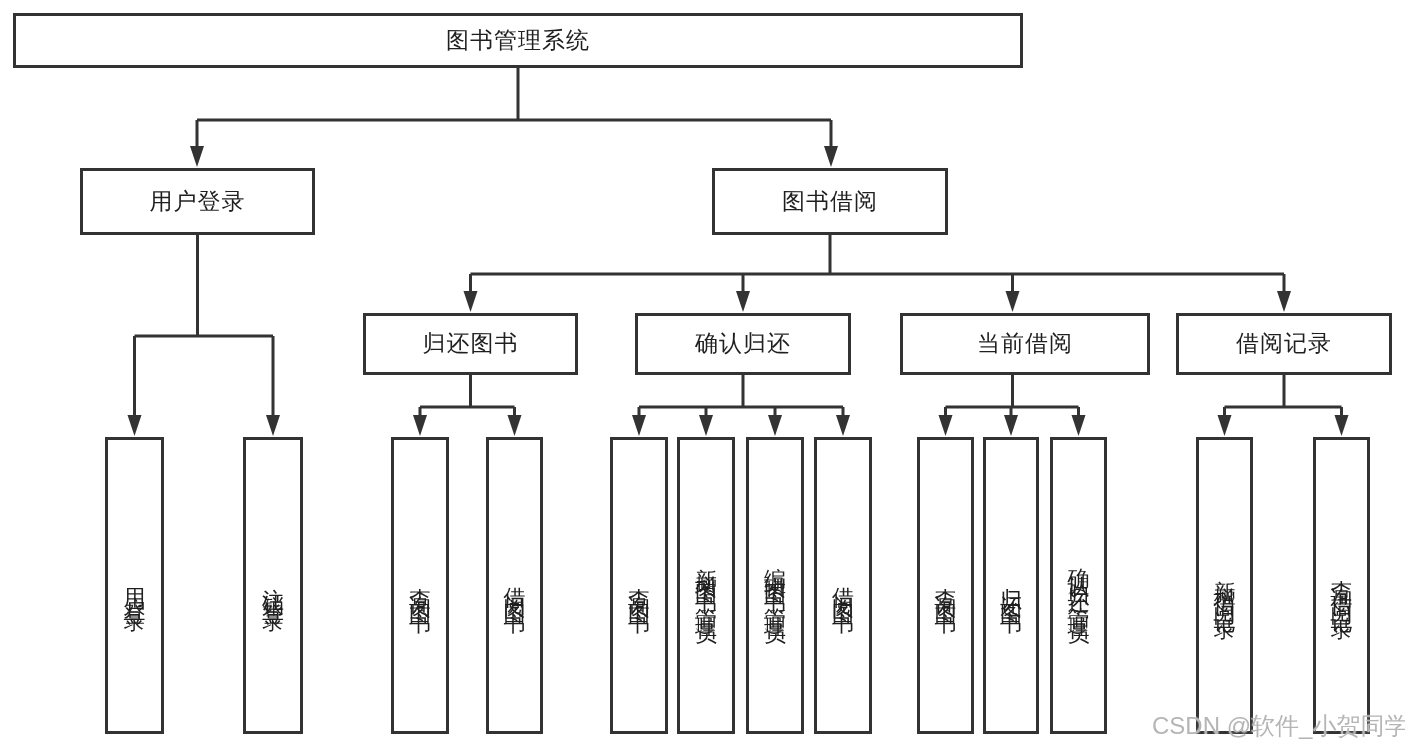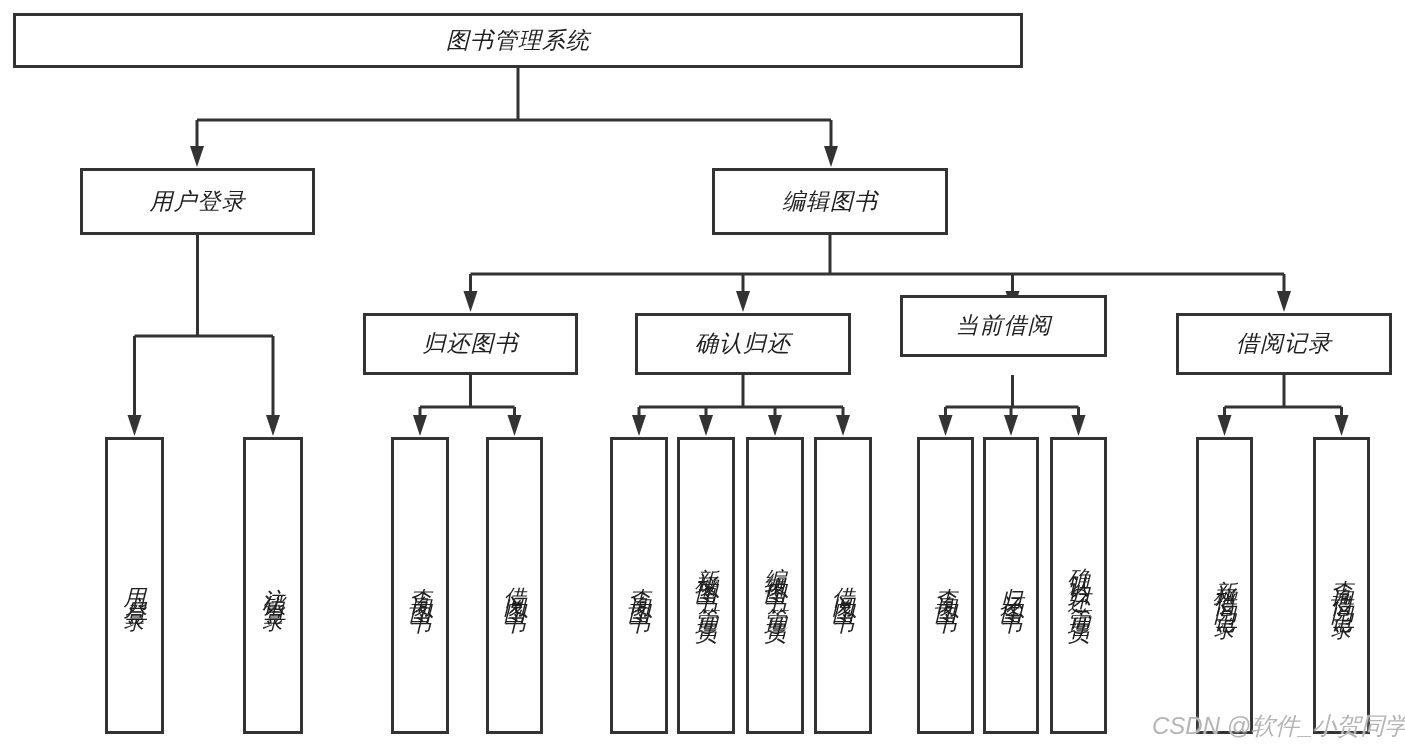--- a/index.html
+++ b/index.html
@@ -8,21 +8,20 @@
     padding: 0;
     background: #ffffff;
     font-family: "Liberation Sans", sans-serif;
   }
   .canvas {
     position: relative;
     width: 1405px;
     height: 747px;
     background: #ffffff;
     overflow: hidden;
-    font-style: italic;
   }
   .connectors {
     position: absolute;
     left: 0;
     top: 0;
     z-index: 1;
   }
   .node {
     position: absolute;
     box-sizing: border-box;
@@ -97,25 +96,25 @@
       <polygon points="1004,415 1018,415 1011,436"></polygon>
       <polygon points="1071.5,415 1085.5,415 1078.5,436"></polygon>
       <polygon points="1217.5,415 1231.5,415 1224.5,436"></polygon>
       <polygon points="1334.5,415 1348.5,415 1341.5,436"></polygon>
     </g>
   </svg>
 
   <div class="node" style="left:13px; top:13px; width:1010px; height:55px;">图书管理系统</div>
 
   <div class="node" style="left:80px; top:168px; width:235px; height:67px;">用户登录</div>
-  <div class="node" style="left:712px; top:168px; width:236px; height:67px;">编辑图书</div>
+  <div class="node" style="left:712px; top:168px; width:236px; height:67px;">图书借阅</div>
 
   <div class="node" style="left:363px; top:313px; width:215px; height:62px;">归还图书</div>
   <div class="node" style="left:635px; top:313px; width:216px; height:62px;">确认归还</div>
-  <div class="node" style="left:900px; top:295px; width:207px; height:62px;">当前借阅</div>
+  <div class="node" style="left:900px; top:313px; width:250px; height:62px;">当前借阅</div>
   <div class="node" style="left:1176px; top:313px; width:216px; height:62px;">借阅记录</div>
 
   <div class="node vnode" style="left:105px; top:437px; width:59px; height:297px;">用户登录</div>
   <div class="node vnode" style="left:243px; top:437px; width:60px; height:297px;">注销登录</div>
 
   <div class="node vnode" style="left:391px; top:437px; width:58px; height:297px;">查询图书</div>
   <div class="node vnode" style="left:486px; top:437px; width:57px; height:297px;">借阅图书</div>
 
   <div class="node vnode" style="left:610px; top:437px; width:58px; height:297px;">查询图书</div>
   <div class="node vnode" style="left:677px; top:437px; width:58px; height:297px;">新增图书（管理员）</div>

